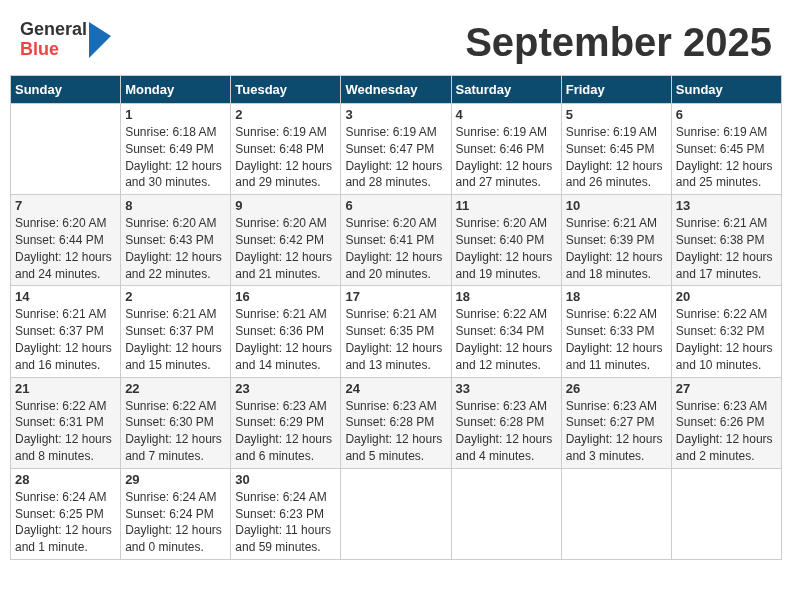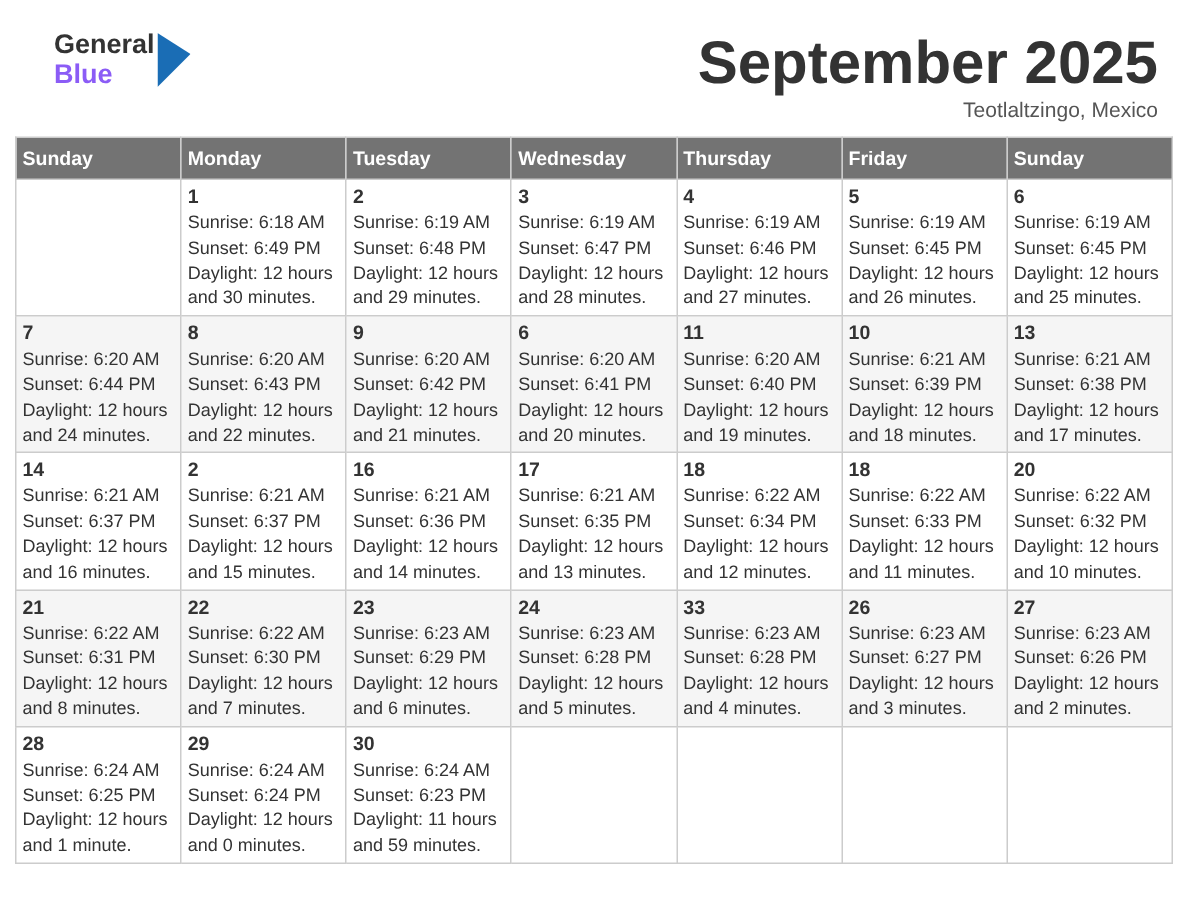--- a/index.html
+++ b/index.html
@@ -12,31 +12,30 @@
     }
     .header {
       display: flex;
       justify-content: space-between;
       align-items: flex-start;
       padding: 10px 10px 5px 10px;
     }
     .logo {
       display: flex;
       align-items: center;
-      margin-left: 16px;
     }
     .logo-text {
       display: flex;
       flex-direction: column;
       font-size: 18px;
       font-weight: bold;
       line-height: 1.1;
     }
     .logo-general { color: #333; }
-    .logo-blue { color: #8b5cf6; }
+    .logo-blue { color: #ef4444; }
     .title-section {
       text-align: right;
     }
     .month-title {
       font-size: 40px;
       font-weight: bold;
       color: #333;
     }
     .subtitle {
       font-size: 14px;
@@ -75,51 +74,50 @@
     .day-info {
       font-size: 12px;
       color: #333;
       line-height: 1.4;
     }
     .empty-cell {
       background: #f9f9f9;
     }
     tr:nth-child(odd) td { background-color: #ffffff; }
     tr:nth-child(even) td { background-color: #f5f5f5; }
-    .calendar thead tr th { background-color: #737373; }
+    .calendar thead tr th { background-color: #0c4a6e; }
   </style>
 </head>
 <body>
 
 <div class="header">
   <div class="logo">
     <div style="display:flex;align-items:center;">
       <div class="logo-text">
         <span class="logo-general">General</span>
         <span class="logo-blue">Blue</span>
       </div>
       <svg width="22" height="36" viewBox="0 0 22 36" style="margin-left:2px;">
         <polygon points="0,0 22,14 0,36" fill="#1a6db5"></polygon>
       </svg>
     </div>
   </div>
   <div class="title-section">
     <div class="month-title">September 2025</div>
-    <div class="subtitle">Teotlaltzingo, Mexico</div>
   </div>
 </div>
 
 <table class="calendar">
   <thead>
     <tr>
     <th>Sunday</th>
         <th>Monday</th>
         <th>Tuesday</th>
         <th>Wednesday</th>
-        <th>Thursday</th>
+        <th>Saturday</th>
         <th>Friday</th>
         <th>Sunday</th>
       </tr>
   </thead>
   <tbody id="calendar-body">
   <tr>
         <td class="empty-cell"></td>
         <td>
           <span class="day-number">1</span>
           <div class="day-info" style="white-space: pre-line;">Sunrise: 6:18 AM

